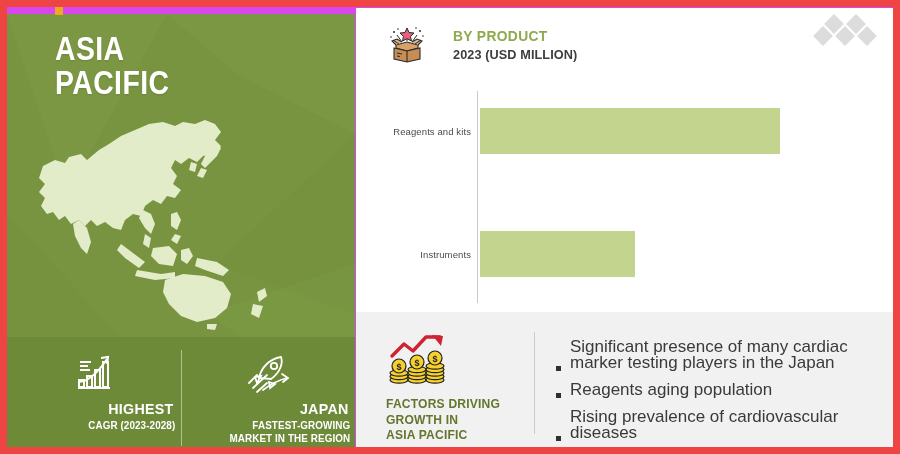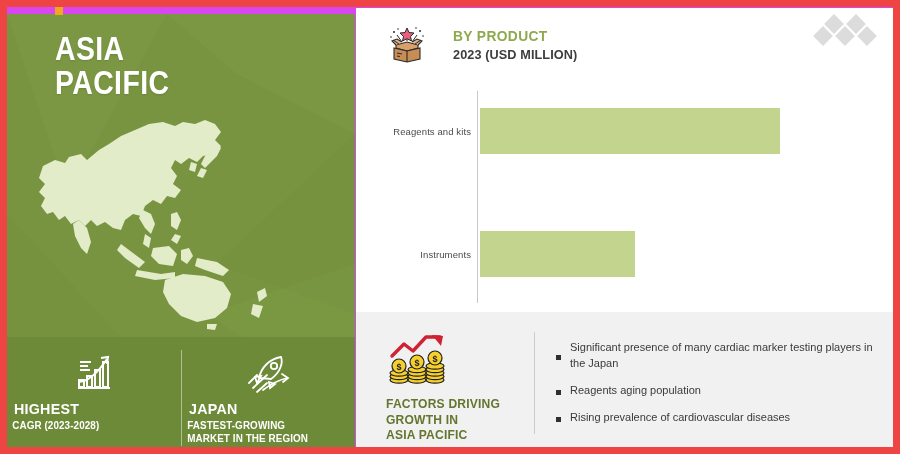--- a/index.html
+++ b/index.html
@@ -85,21 +85,21 @@
     position: absolute;
     left: 0;
     top: 330px;
     width: 348px;
     height: 116px;
     display: flex;
     align-items: flex-start;
   }
   .stat-block {
     flex: 1;
-    text-align: left;
+    text-align: right;
     color: #ffffff;
     padding-top: 8px;
   }
   .stat-icon { height: 42px; margin-bottom: 6px; }
   .stat-icon svg { display: block; margin: 0 auto; }
   .stat-headline {
     font-size: 15.5px;
     font-weight: bold;
     letter-spacing: 0.3px;
     transform: scaleX(0.92);
@@ -244,23 +244,23 @@
     background: #cccccc;
   }
   .bullets {
     position: absolute;
     left: 200px;
     top: 27px;
     width: 330px;
   }
   .bullet-item {
     display: flex;
-    align-items: center;
+    align-items: flex-end;
     margin-bottom: 11px;
-    font-size: 11px;
+    font-size: 17px;
     color: #3a3a3a;
     line-height: 16px;
   }
   .bullet-marker {
     width: 5px;
     height: 5px;
     background: #2f2f2f;
     flex: none;
     margin-right: 9px;
     margin-top: 5px;

